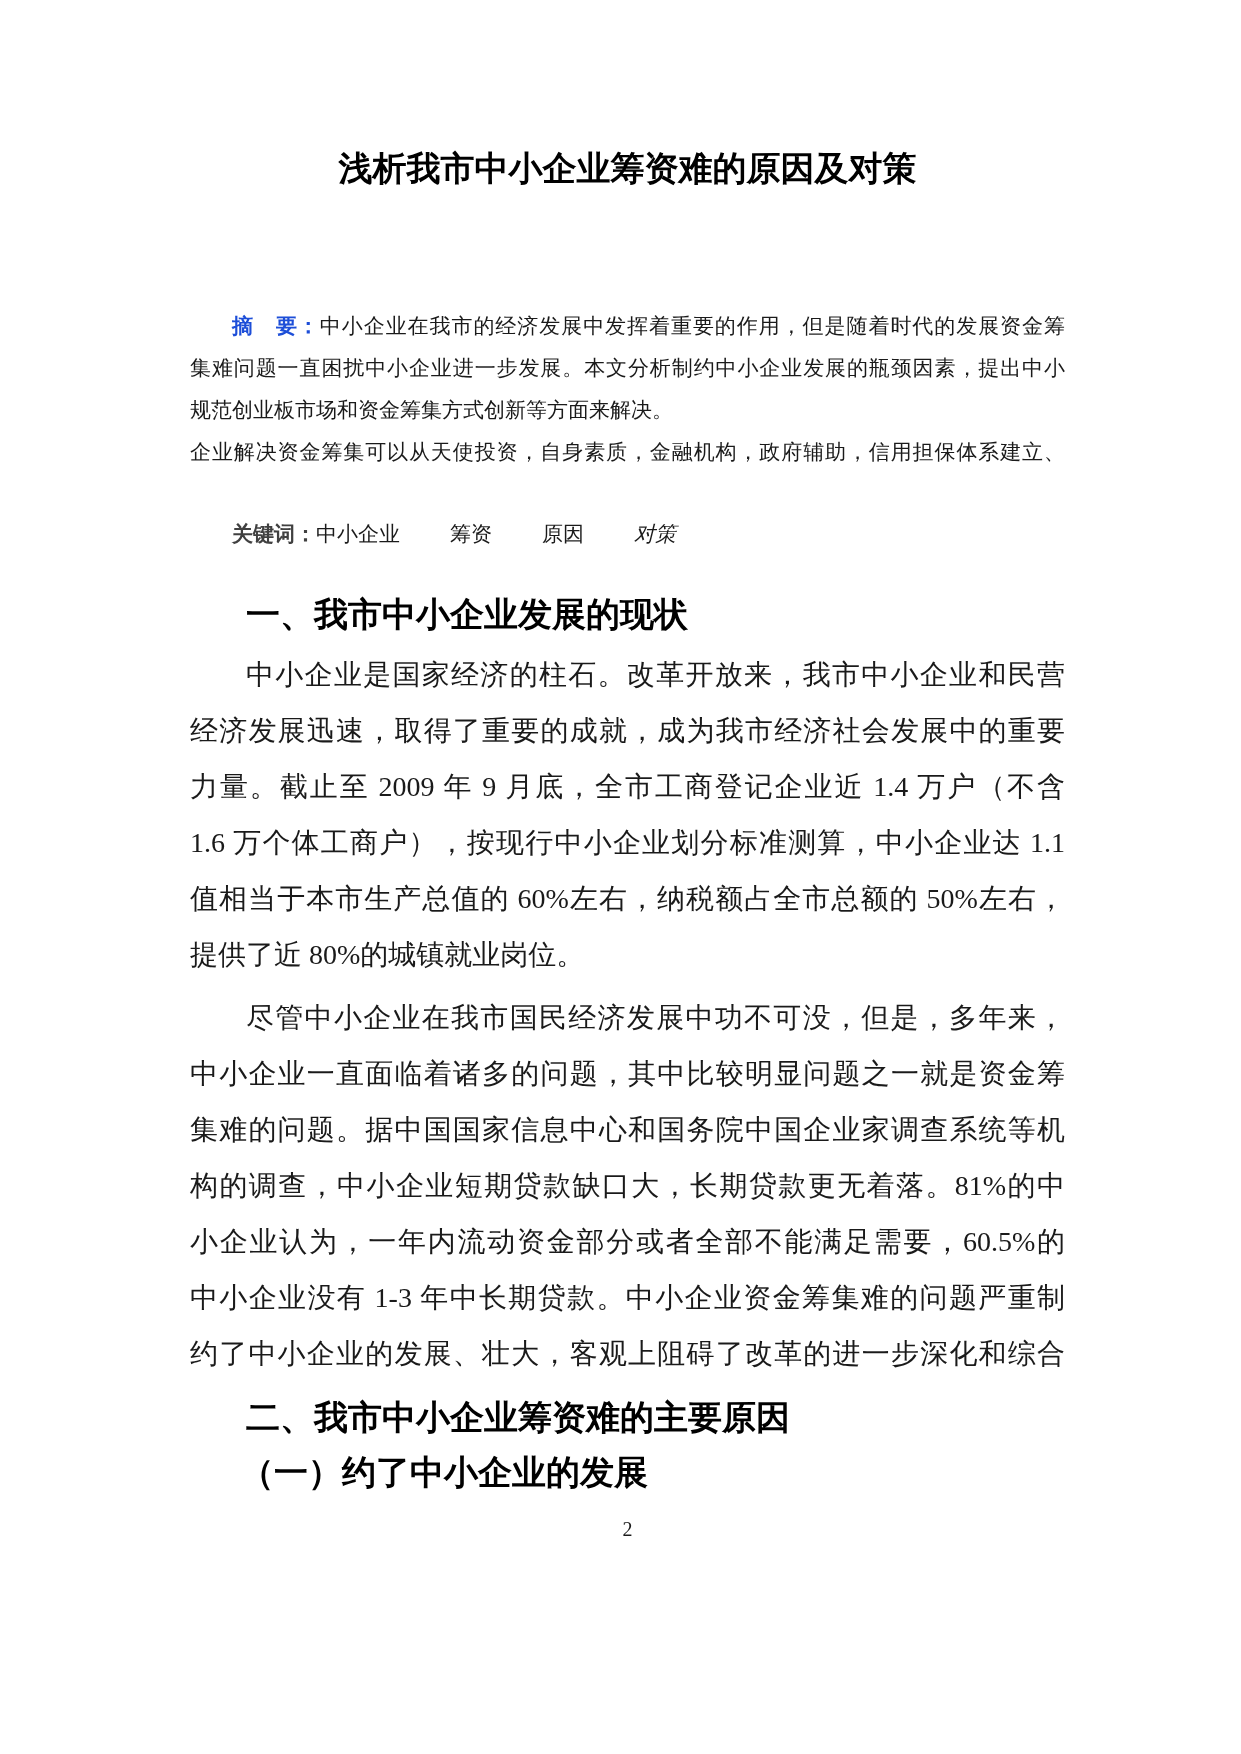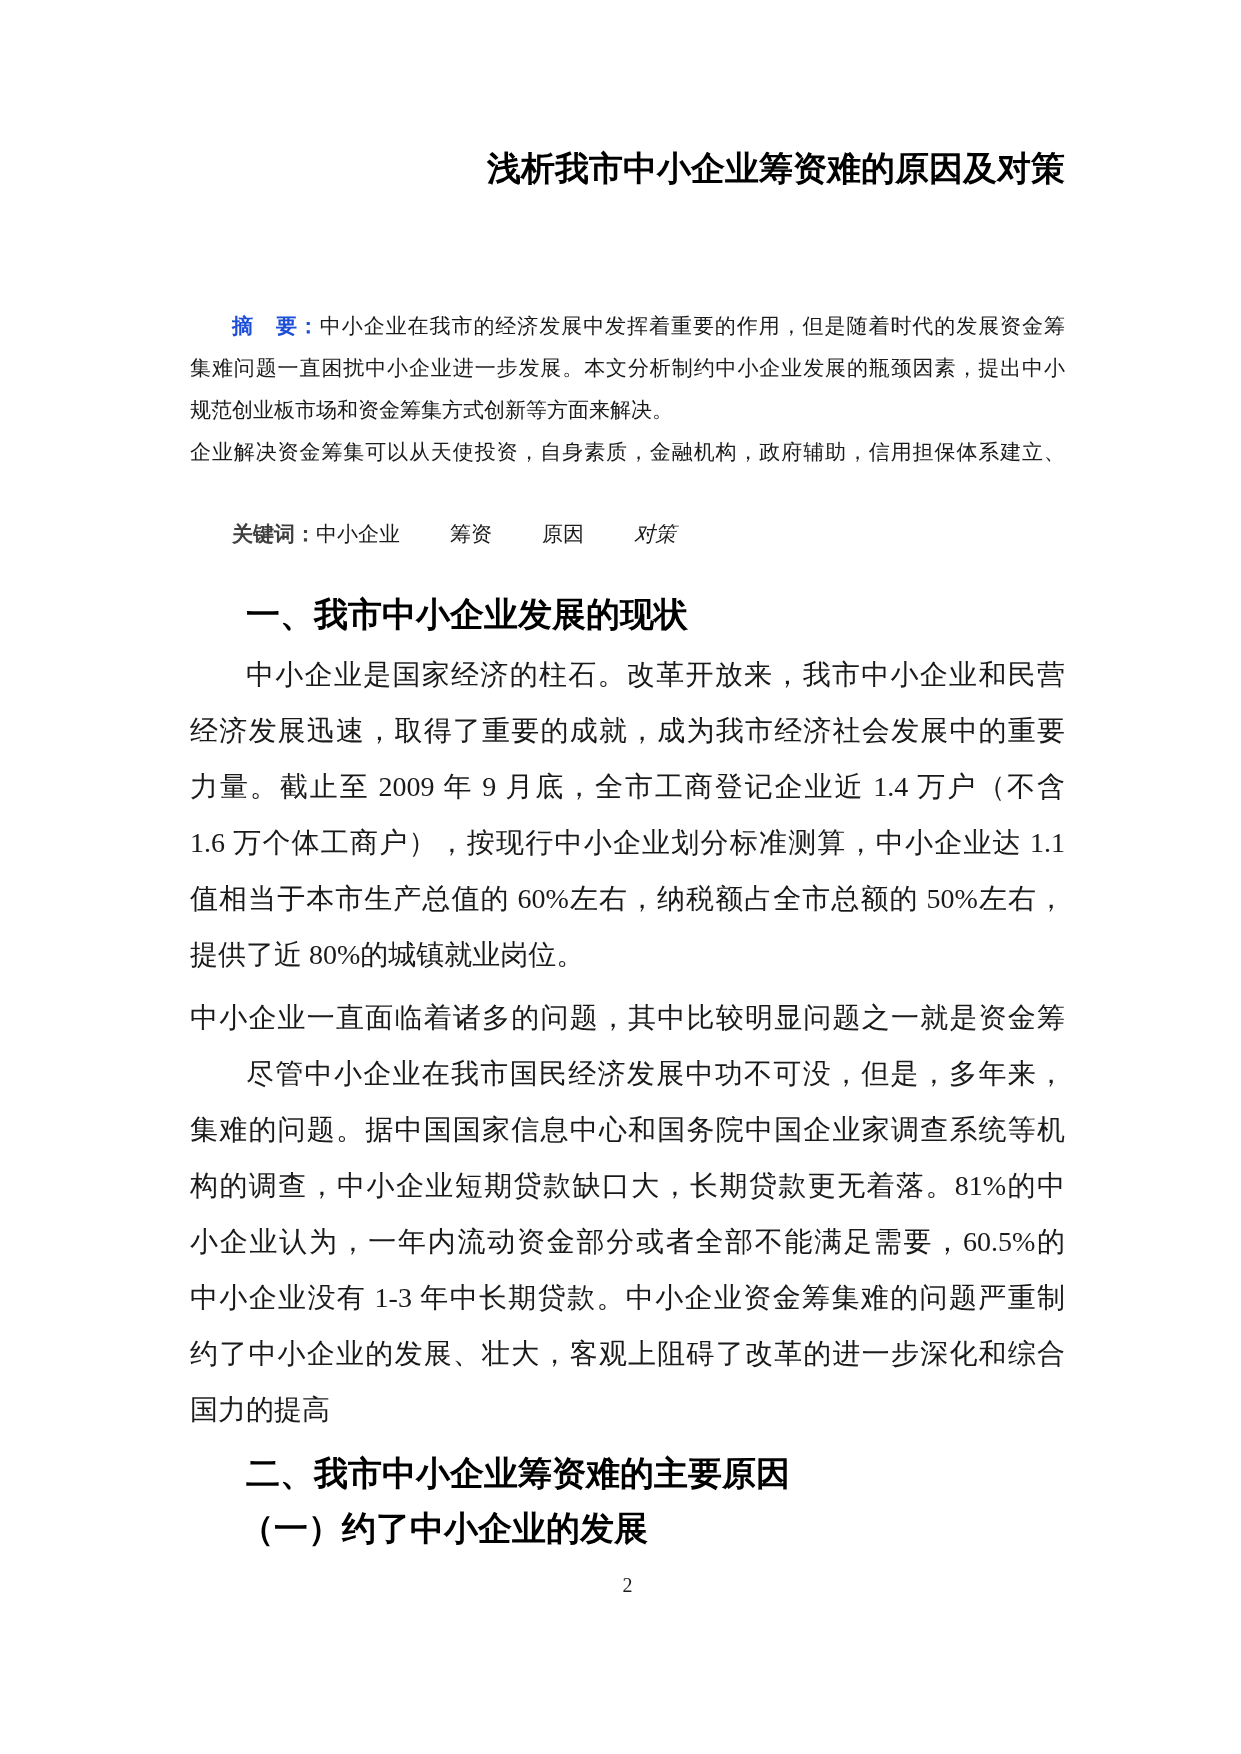--- a/index.html
+++ b/index.html
@@ -18,21 +18,21 @@
     padding-left: 190px;
     padding-right: 176px;
   }
   
   .doc-title {
     margin-top: 148px;
     font-family: "Liberation Sans", "DejaVu Sans", sans-serif;
     font-weight: 700;
     font-size: 34px;
     line-height: 40px;
-    text-align: right;
+    text-align: center;
     color: #000;
     white-space: nowrap;
   }
   
   .abstract {
     margin-top: 117px;
     font-size: 21px;
     line-height: 42px;
   }
   .abstract .line.indent { text-indent: 42px; }
@@ -116,28 +116,27 @@
   <div class="para p1">
       <div class="line indent">中小企业是国家经济的柱石。改革开放来，我市中小企业和民营</div>
       <div class="line">经济发展迅速，取得了重要的成就，成为我市经济社会发展中的重要</div>
       <div class="line">力量。截止至 2009 年 9 月底，全市工商登记企业近 1.4 万户（不含</div>
       <div class="line">1.6 万个体工商户），按现行中小企业划分标准测算，中小企业达 1.1</div>
       <div class="line">值相当于本市生产总值的 60%左右，纳税额占全市总额的 50%左右，</div>
       <div class="line last">提供了近 80%的城镇就业岗位。</div>
     </div>
 
   <div class="para p2">
+      <div class="line indent">尽管中小企业在我市国民经济发展中功不可没，但是，多年来，</div>
       <div class="line">中小企业一直面临着诸多的问题，其中比较明显问题之一就是资金筹</div>
-      <div class="line indent">尽管中小企业在我市国民经济发展中功不可没，但是，多年来，</div>
       <div class="line">集难的问题。据中国国家信息中心和国务院中国企业家调查系统等机</div>
       <div class="line">构的调查，中小企业短期贷款缺口大，长期贷款更无着落。81%的中</div>
       <div class="line">小企业认为，一年内流动资金部分或者全部不能满足需要，60.5%的</div>
       <div class="line">中小企业没有 1-3 年中长期贷款。中小企业资金筹集难的问题严重制</div>
       <div class="line">约了中小企业的发展、壮大，客观上阻碍了改革的进一步深化和综合</div>
-      <div class="line last">国力的提高</div>
     </div>
 
   <div class="heading h2">二、我市中小企业筹资难的主要原因</div>
 
   <div class="heading h3">（一）约了中小企业的发展</div>
 
   <div class="page-number">2</div>
 
 </div>
 

